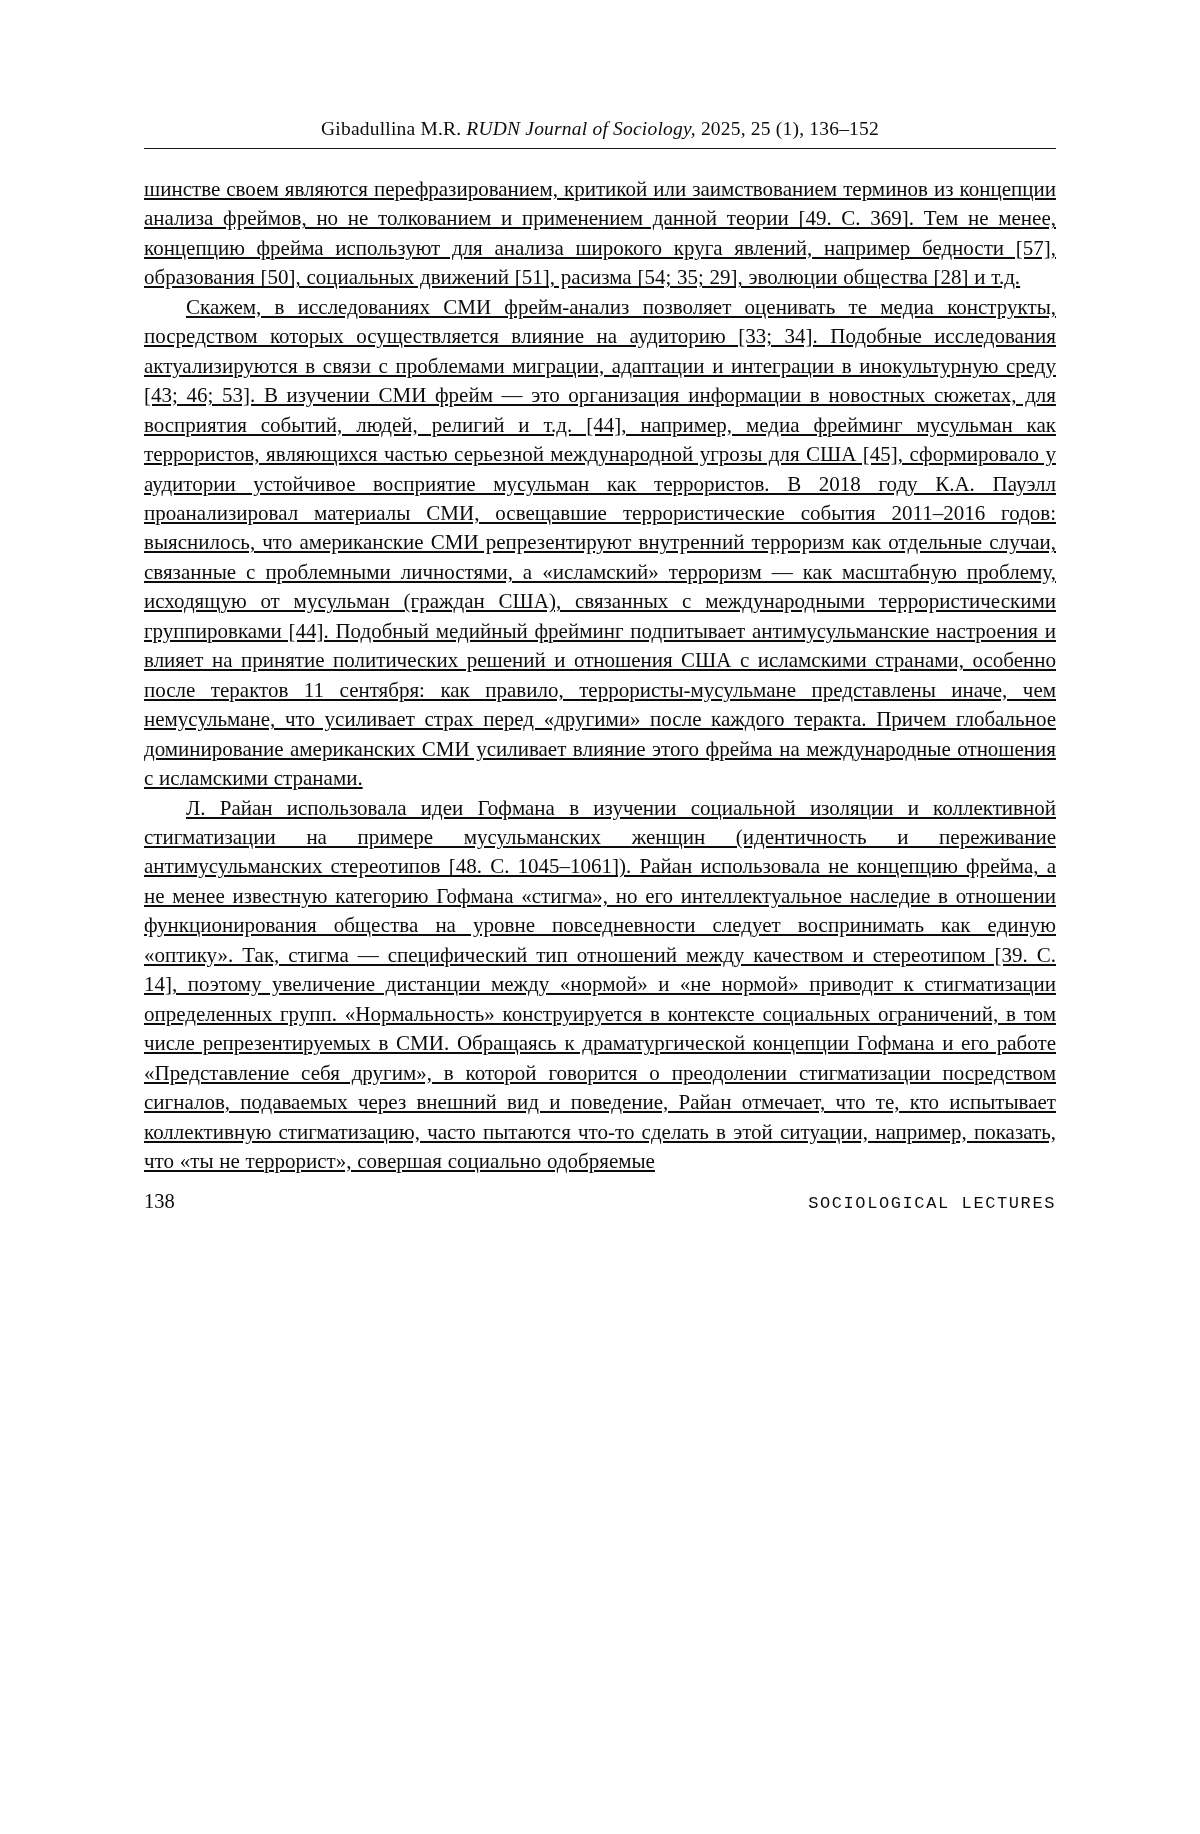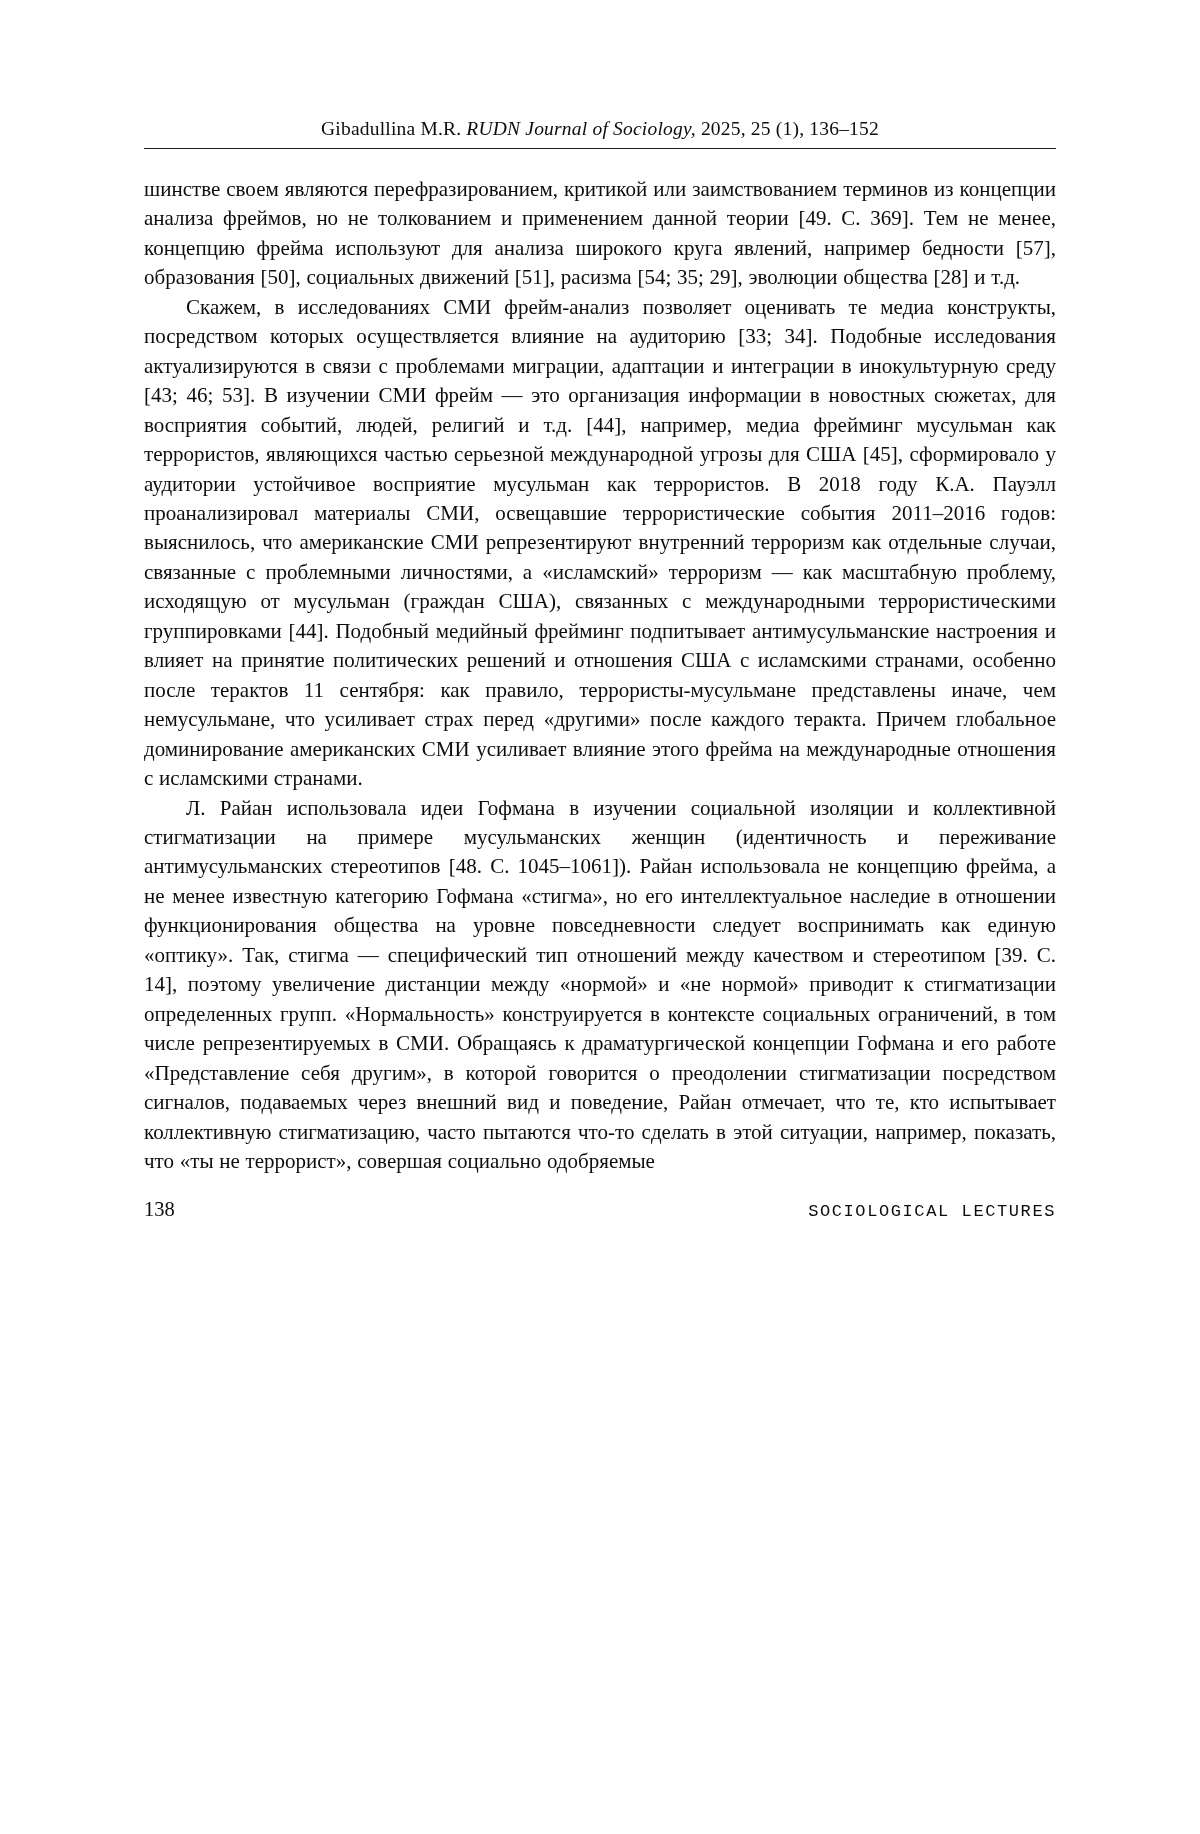--- a/index.html
+++ b/index.html
@@ -32,27 +32,27 @@
     margin: 0 0 26px 0;
   }
   .body-text {
     font-size: 21px;
     line-height: 29.45px;
     text-align: justify;
     hyphens: auto;
     -webkit-hyphens: auto;
     word-spacing: 0.5px;
   }
-  .body-text p { text-indent: 42px; }
+  .body-text p { text-indent: 42px; text-decoration: underline; }
   .body-text p.no-indent { text-indent: 0; }
   .page-footer {
     display: flex;
     justify-content: space-between;
     align-items: baseline;
-    margin-top: 22px;
+    margin-top: 14px;
   }
   .footer-page-number {
     font-size: 20.5px;
   }
   .footer-section {
     font-size: 17px;
     letter-spacing: 1.6px;
     font-family: Liberation Mono, monospace;
   }
 </style>

